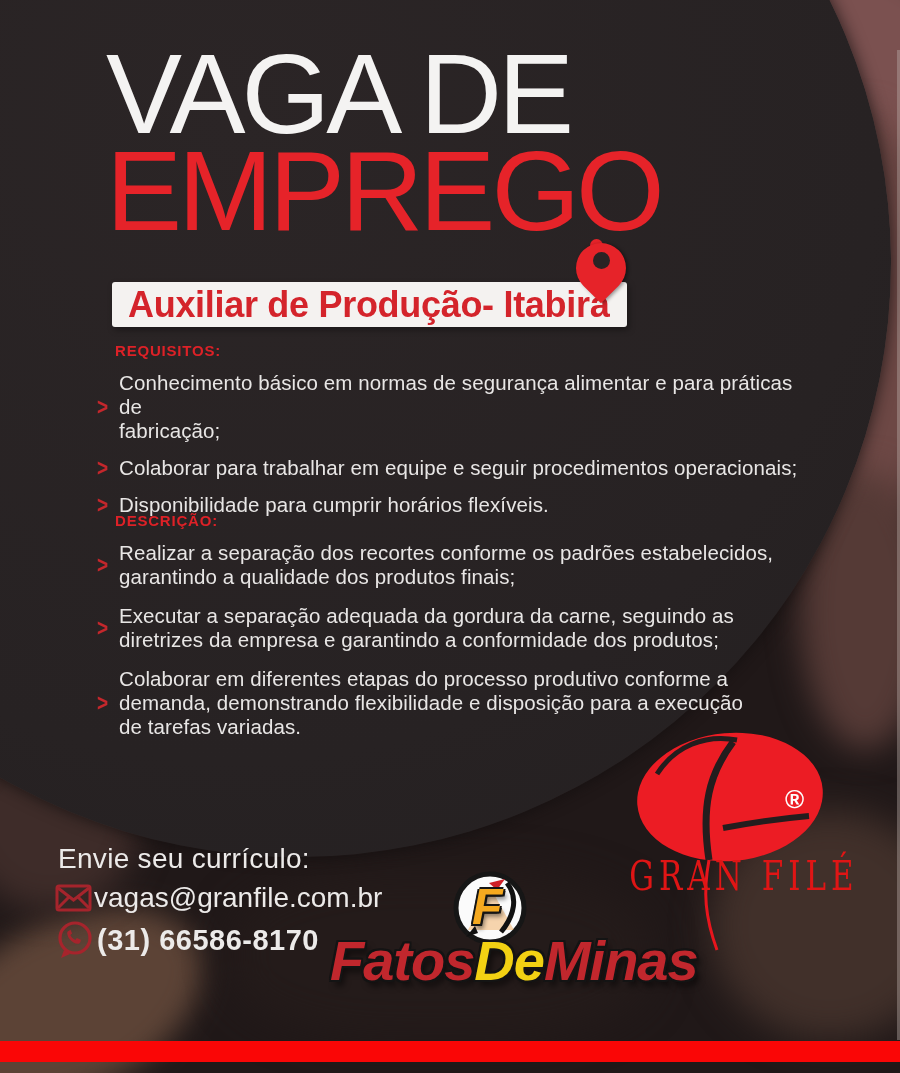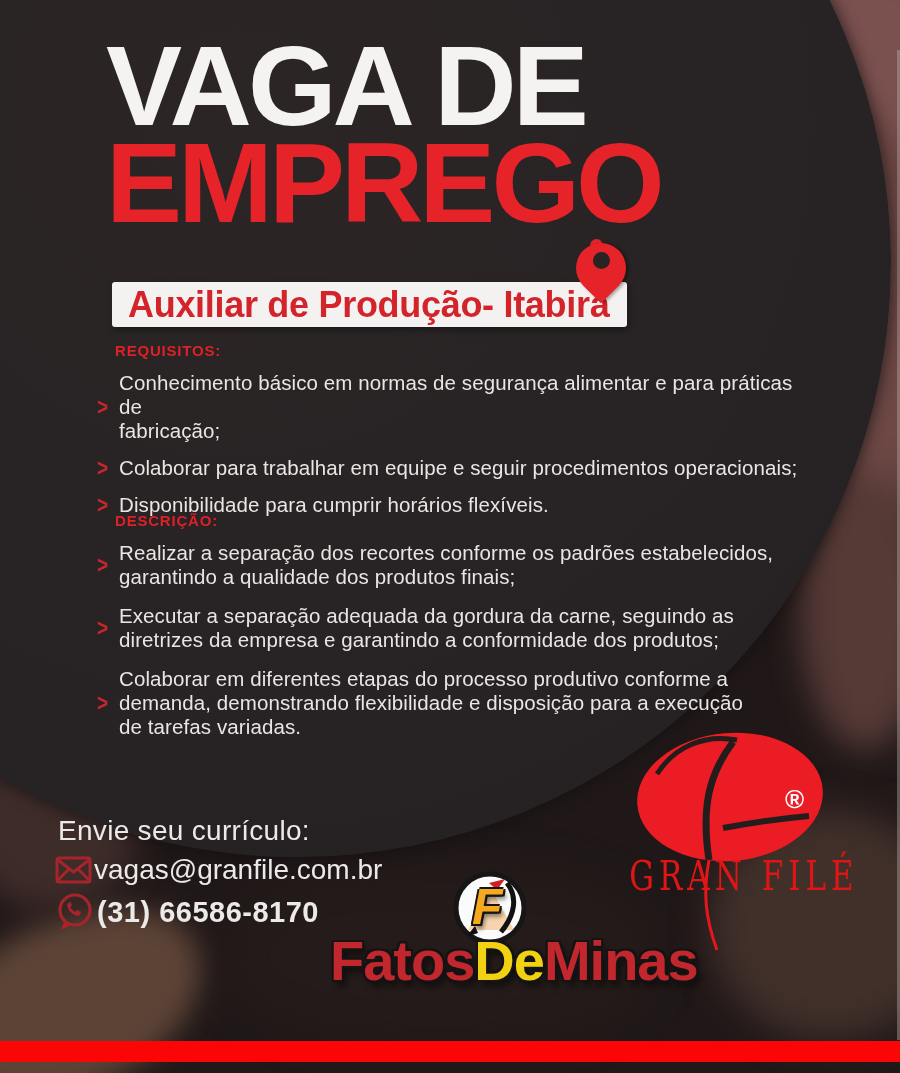--- a/index.html
+++ b/index.html
@@ -18,21 +18,21 @@
   .blob.b6{right:-50px;top:810px;width:240px;height:230px;background:#41302a;filter:blur(18px);}
   .blob.b7{left:230px;top:870px;width:420px;height:170px;background:#241b1a;filter:blur(20px);border-radius:40%;}
   .edge-line{position:absolute;right:0;top:50px;width:3px;height:990px;background:rgba(190,178,172,.4);}
   
   .panel{
     position:absolute;left:-297px;top:-331px;width:1188px;height:1188px;border-radius:50%;
     background:radial-gradient(circle at 45% 38%, #2b2526 0%, #272223 65%, #231f20 100%);
     box-shadow:0 0 16px rgba(18,14,14,.8);
   }
   
-  .title{position:absolute;left:106px;top:38px;font-size:114px;font-weight:700;line-height:.85;letter-spacing:-4px;}
+  .title{position:absolute;left:106px;top:46px;font-size:114px;font-weight:400;line-height:.85;letter-spacing:-4px;}
   .title .l1{color:#f4f3f2;}
   .title .l2{color:#e62329;}
   
   .badge{
     position:absolute;left:112px;top:282px;height:45px;border-radius:3px;
     background:#f4f2f0;display:flex;align-items:center;padding:0 18px 0 16px;
     box-shadow:2px 3px 6px rgba(0,0,0,.35);
   }
   .badge span{color:#d4242b;font-size:36px;font-weight:700;letter-spacing:-.3px;white-space:nowrap;}
   
@@ -43,21 +43,21 @@
   
   .section{position:absolute;left:97px;width:722px;}
   .section.req{top:342px;}
   .section.desc{top:512px;}
   .sec-heading{font-size:15px;font-weight:800;color:#dd2127;letter-spacing:.8px;margin:0 0 12px 18px;}
   .item{display:flex;gap:9px;align-items:center;margin-bottom:13px;}
   .section.desc .item{margin-bottom:15px;}
   .bullet{color:#c4272c;font-weight:900;font-size:19px;width:13px;flex:none;transform:scaleY(1.3);}
   .item-text{white-space:pre-line;font-size:20.5px;line-height:1.17;color:#e8e6e5;letter-spacing:.1px;}
   
-  .contact{position:absolute;left:55px;top:815px;color:#eceae9;}
+  .contact{position:absolute;left:55px;top:843px;color:#eceae9;}
   .contact .heading{font-size:28px;letter-spacing:.3px;margin:0 0 7px 3px;}
   .crow{display:flex;align-items:center;gap:2px;margin-bottom:5px;}
   .crow .ic{flex:none;}
   .crow .email{font-size:28px;}
   .crow .phone{font-size:29px;font-weight:700;letter-spacing:.5px;}
   
   .granfile{position:absolute;left:605px;top:712px;width:280px;height:260px;}
   .granfile svg{position:absolute;left:0;top:0;}
   .reg-mark{position:absolute;left:180px;top:72px;color:#fdfdfd;font-size:26px;font-weight:700;}
   .gf-word{
@@ -65,21 +65,21 @@
     font-family:"DejaVu Serif",serif;color:#e01515;font-size:31px;letter-spacing:5px;
     transform:scaleY(1.3);white-space:nowrap;
   }
   
   .wm-badge{position:absolute;left:452px;top:870px;width:76px;height:76px;}
   .wm-badge .f{
     position:absolute;left:20px;top:8px;font-size:50px;font-style:italic;font-weight:900;color:#f5a91f;
     text-shadow:2px 0 0 #151515,-2px 0 0 #151515,0 2px 0 #151515,0 -2px 0 #151515,2px 2px 0 #151515,-2px 2px 0 #151515,3px 5px 4px rgba(0,0,0,.45);
   }
   .wm-text{
-    position:absolute;left:330px;top:928px;font-size:56px;font-weight:900;letter-spacing:-1px;white-space:nowrap;
+    position:absolute;left:330px;top:928px;font-size:56px;font-style:italic;font-weight:900;letter-spacing:-1px;white-space:nowrap;
   }
   .wm-text span{
     text-shadow:2px 0 0 #141414,-2px 0 0 #141414,0 2px 0 #141414,0 -2px 0 #141414,2px 2px 0 #141414,-2px -2px 0 #141414,2px -2px 0 #141414,-2px 2px 0 #141414,4px 6px 6px rgba(0,0,0,.55);
   }
   .wm-text .p1,.wm-text .p3{color:#c1272d;}
   .wm-text .p2{color:#f2d113;}
   
   .strip{position:absolute;left:0;top:1041px;width:900px;height:21px;background:#fa0606;}
 </style>
 </head>

